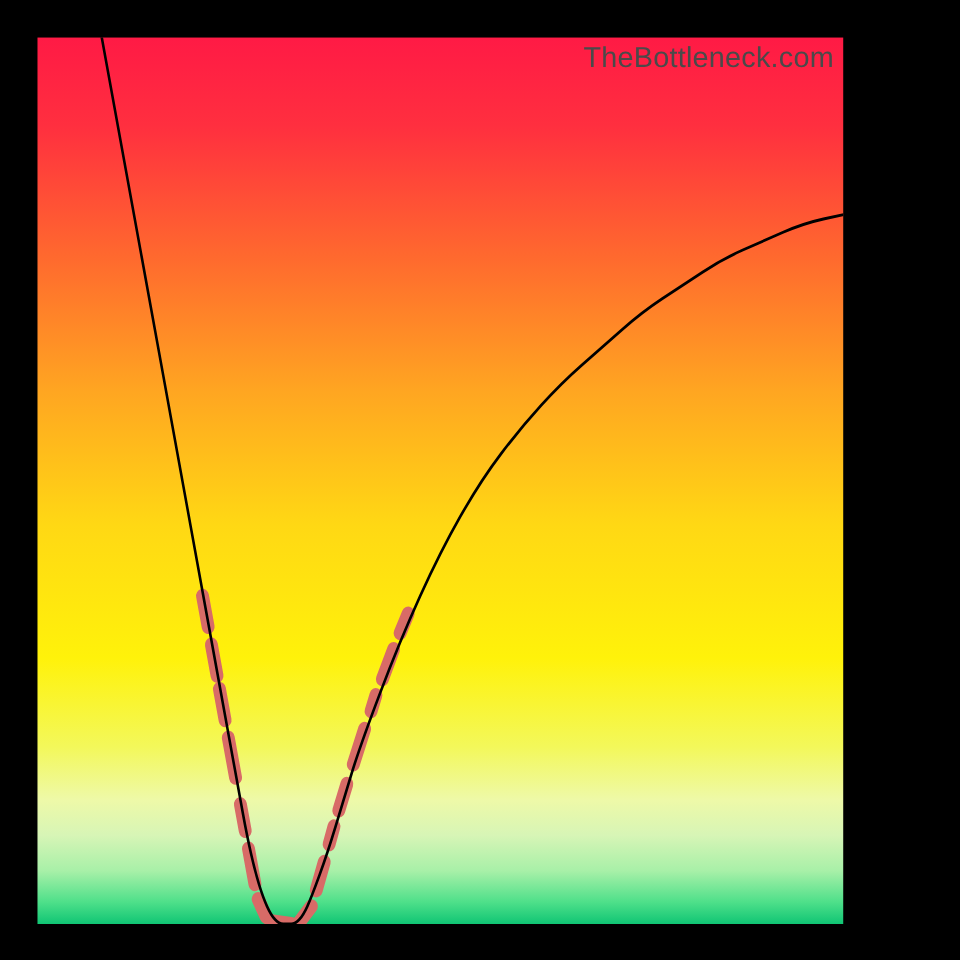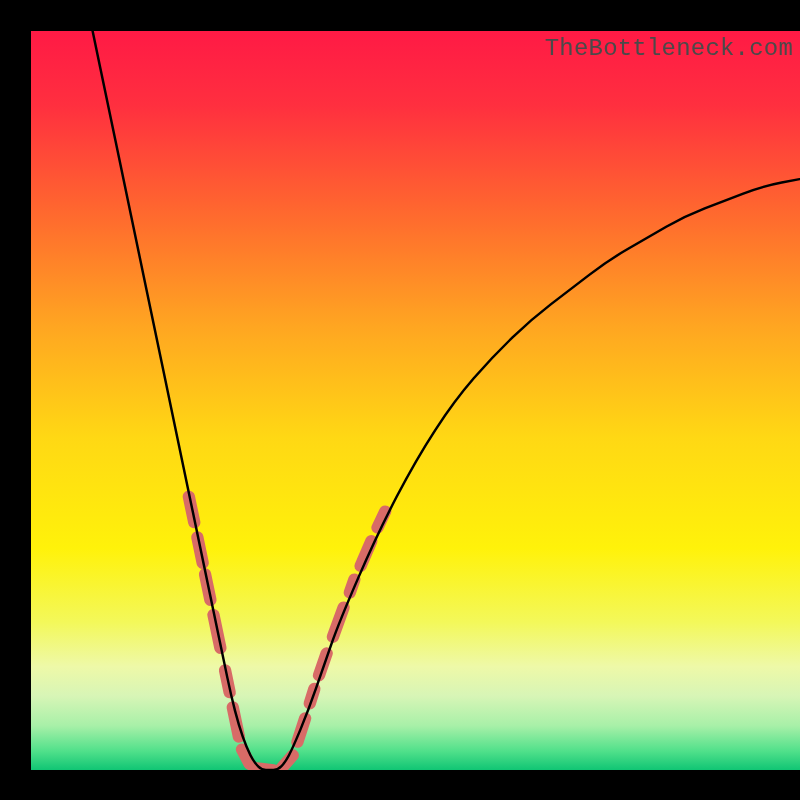--- a/index.html
+++ b/index.html
@@ -14,24 +14,23 @@
   .frame {
     position: absolute;
     left: 0; top: 0;
     width: 800px; height: 800px;
     background: #000;
   }
   .plot-area {
     position: absolute;
     left: 31px;
     top: 31px;
-    width: 770px;
+    width: 672px;
     height: 739px;
     overflow: hidden;
-    font-family: Liberation Mono, monospace;
   }
   .gradient-bg {
     position: absolute;
     left: 0; top: 0;
     width: 100%; height: 100%;
   }
   .watermark {
     position: absolute;
     top: 4px;
     right: 8px;

